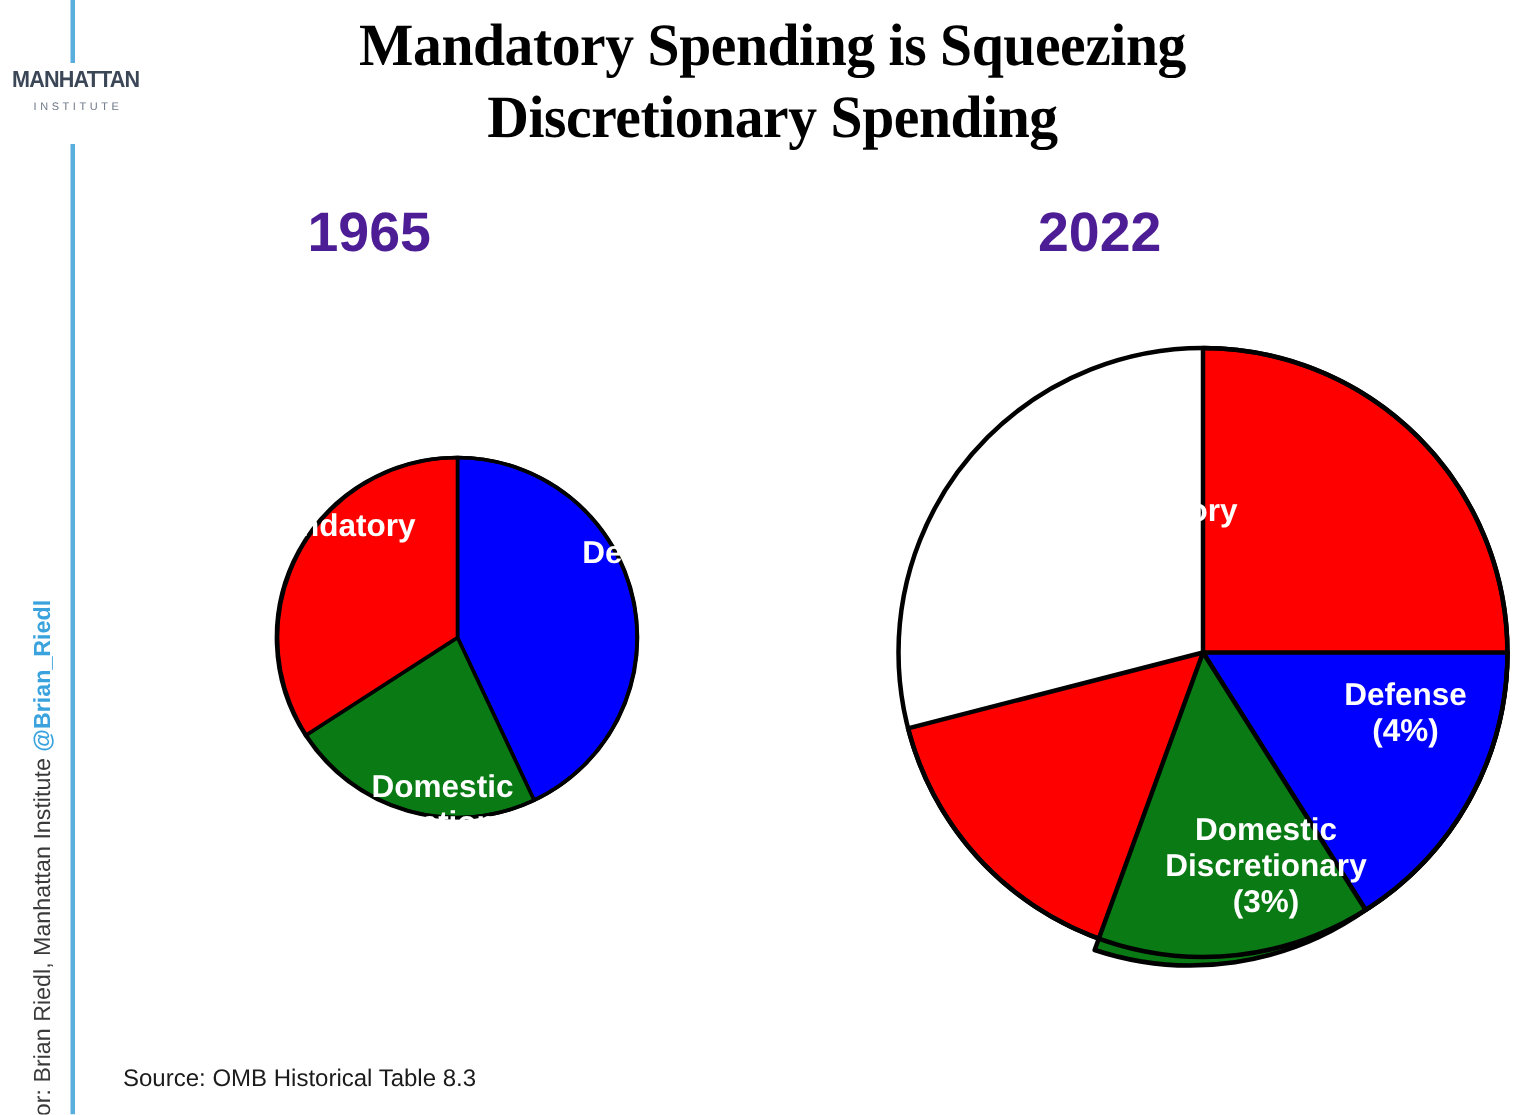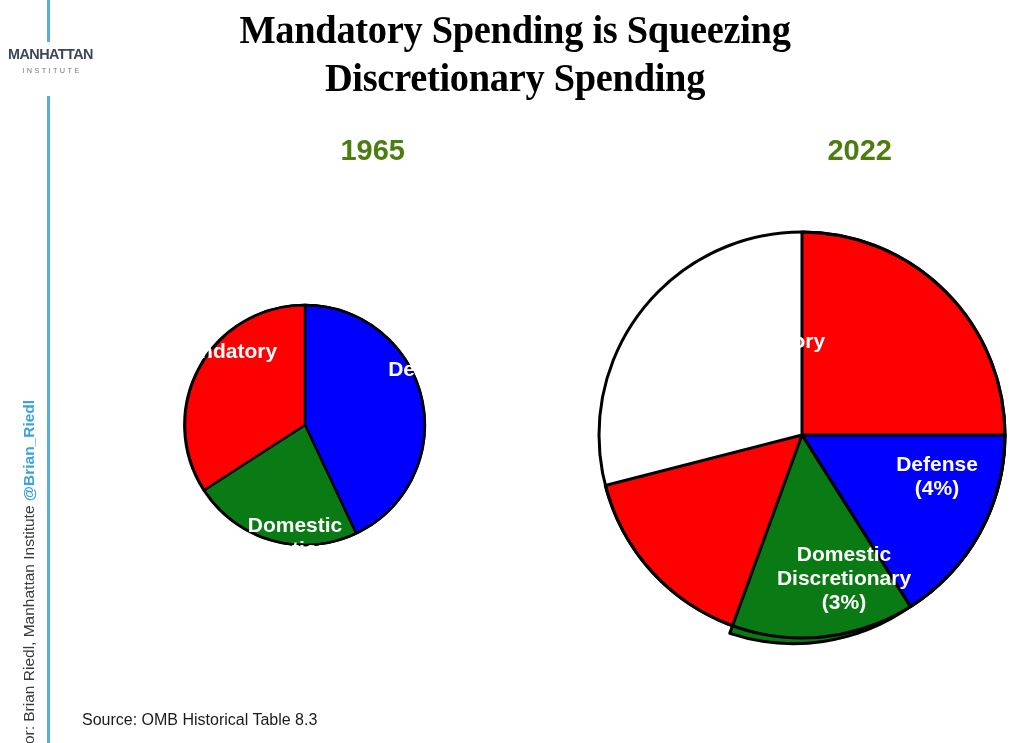--- a/index.html
+++ b/index.html
@@ -96,23 +96,23 @@
   }
   #chart-title .title-line {
     display: block;
     transform: scaleX(0.96);
   }
 
   .panel-year {
     position: absolute;
     font-family: "Liberation Sans", sans-serif;
     font-weight: bold;
-    font-size: 29px;
-    color: #4d7c0f;
-    text-align: right;
+    font-size: 37px;
+    color: #4c1d95;
+    text-align: left;
     width: 200px;
   }
   #year-label-1965 { left: 205px; top: 134px; }
   #year-label-2022 { left: 692px; top: 134px; }
 
   
   .pie-wrap { position: absolute; }
   #pie-1965 { left: 175px; top: 295px; }
   #pie-2022 { left: 589px; top: 222px; }
   .pie-svg { display: block; overflow: visible; }

